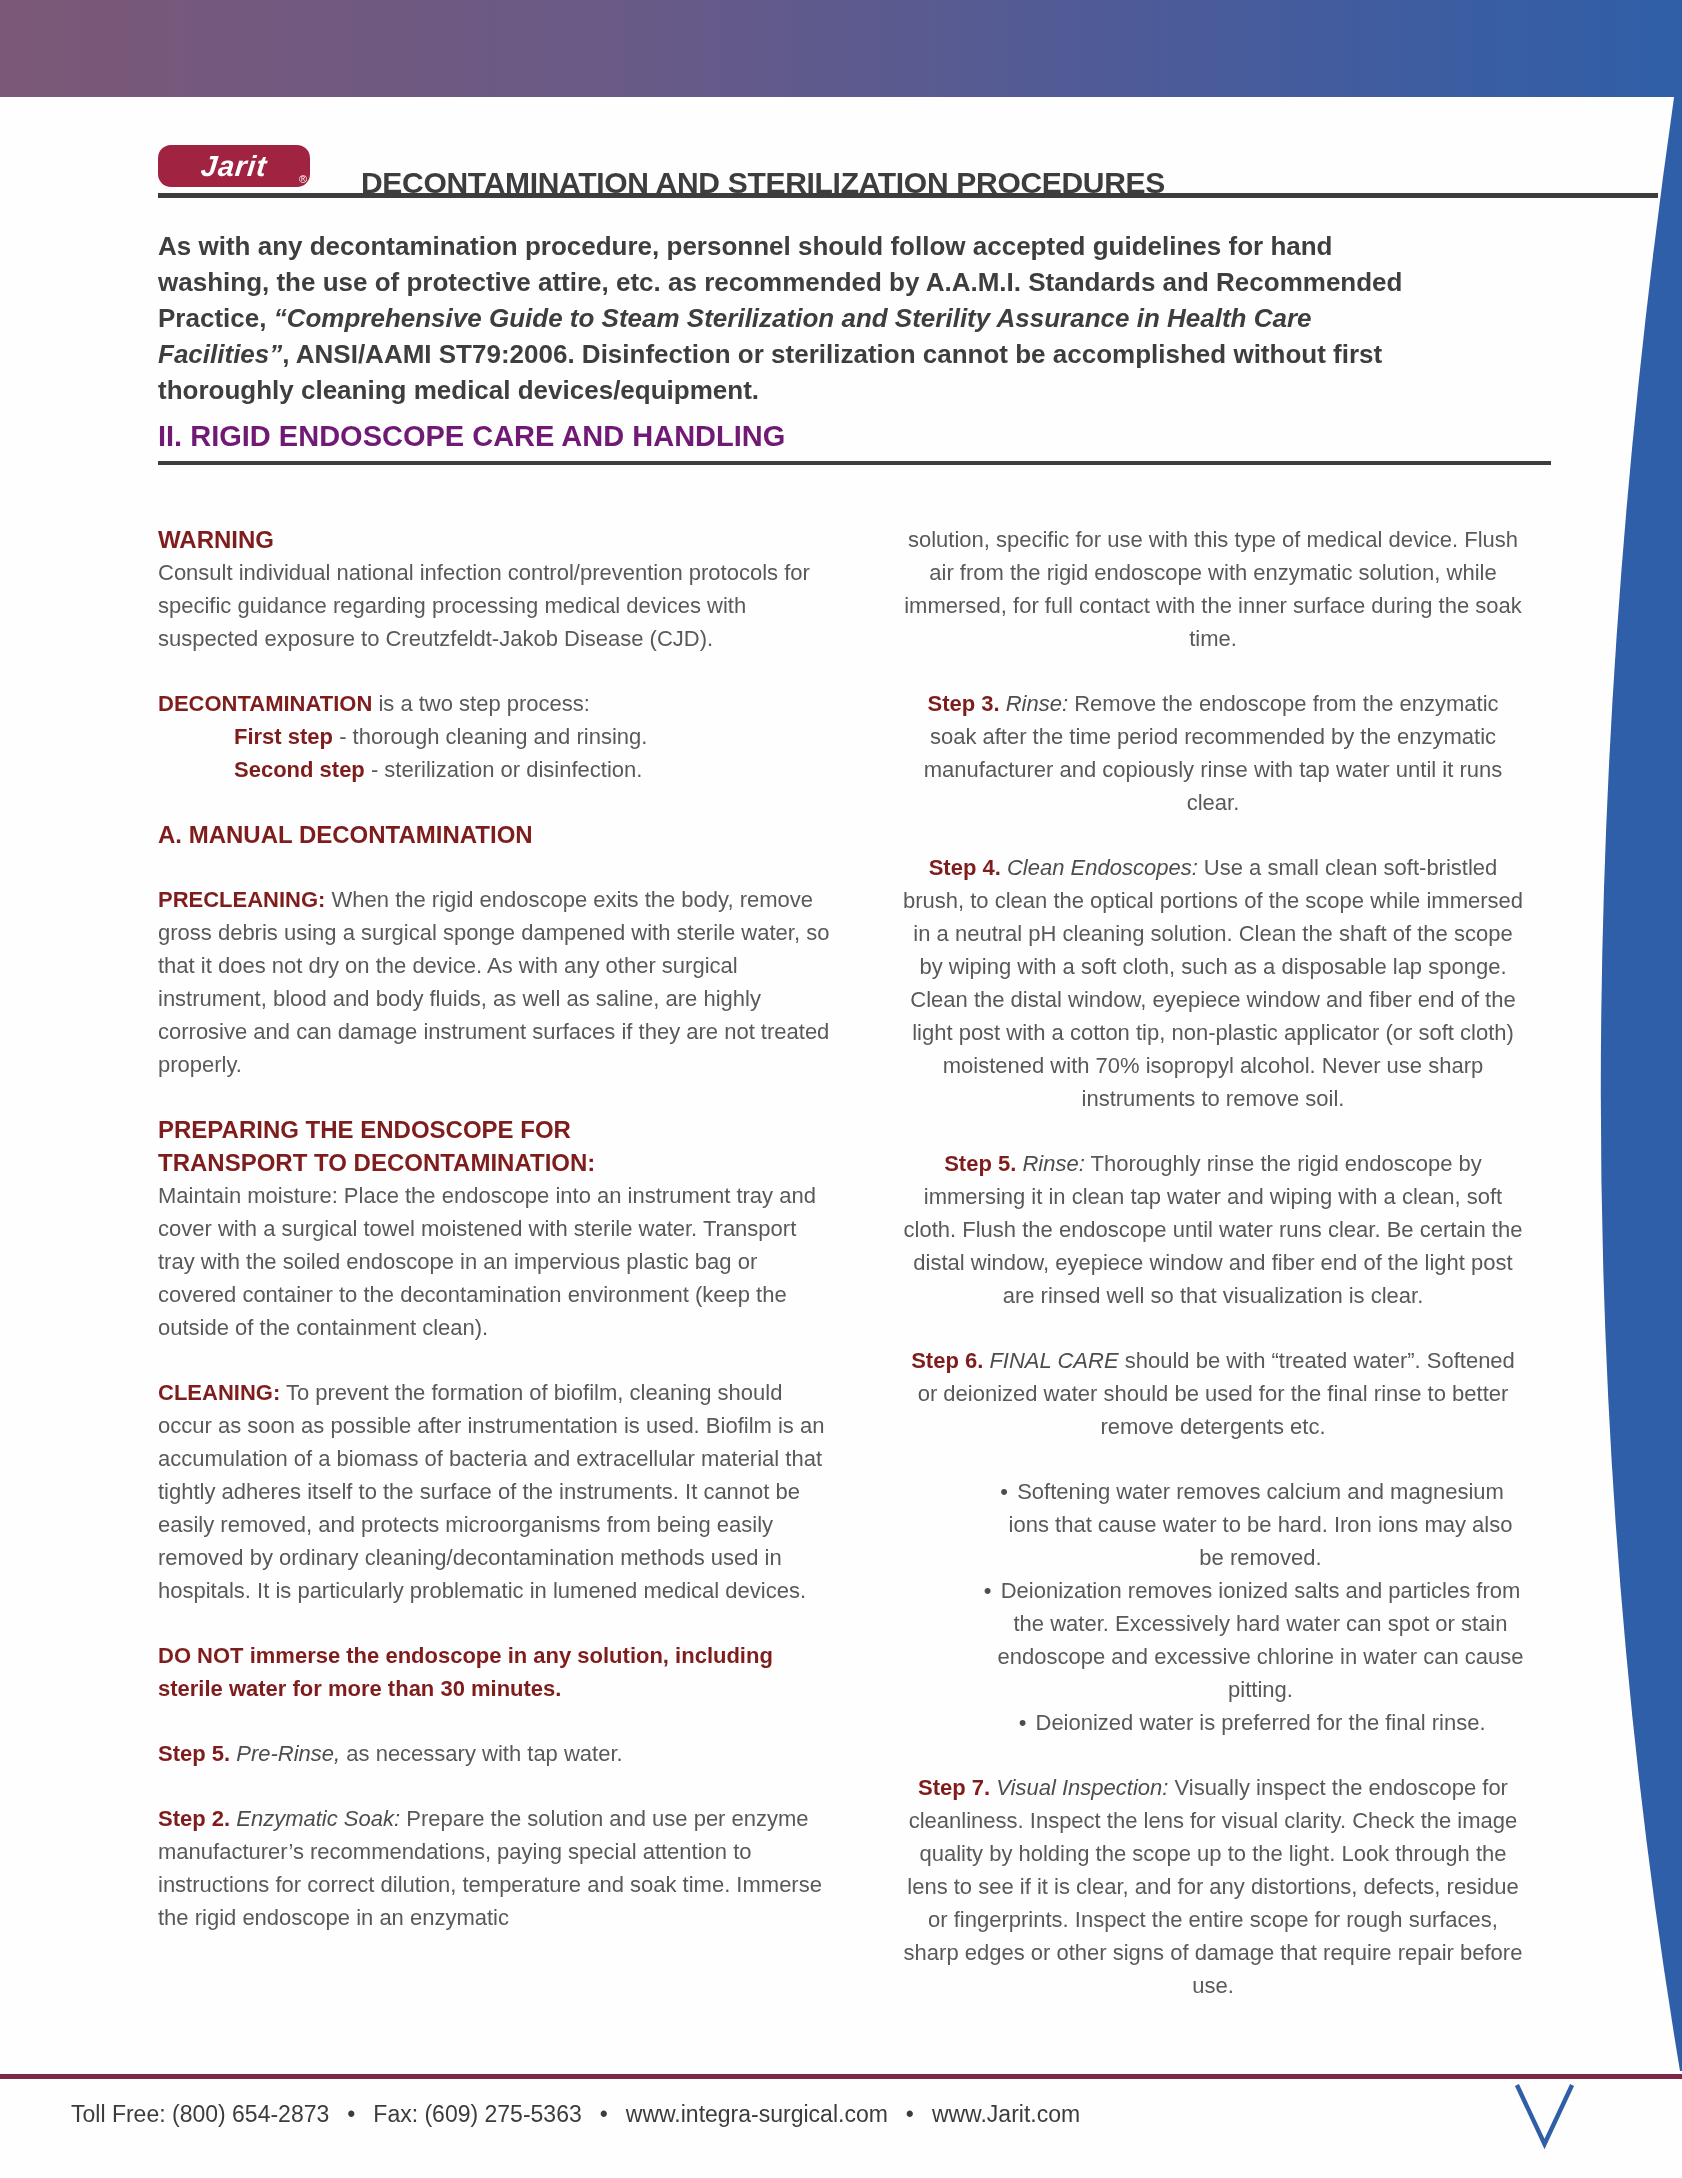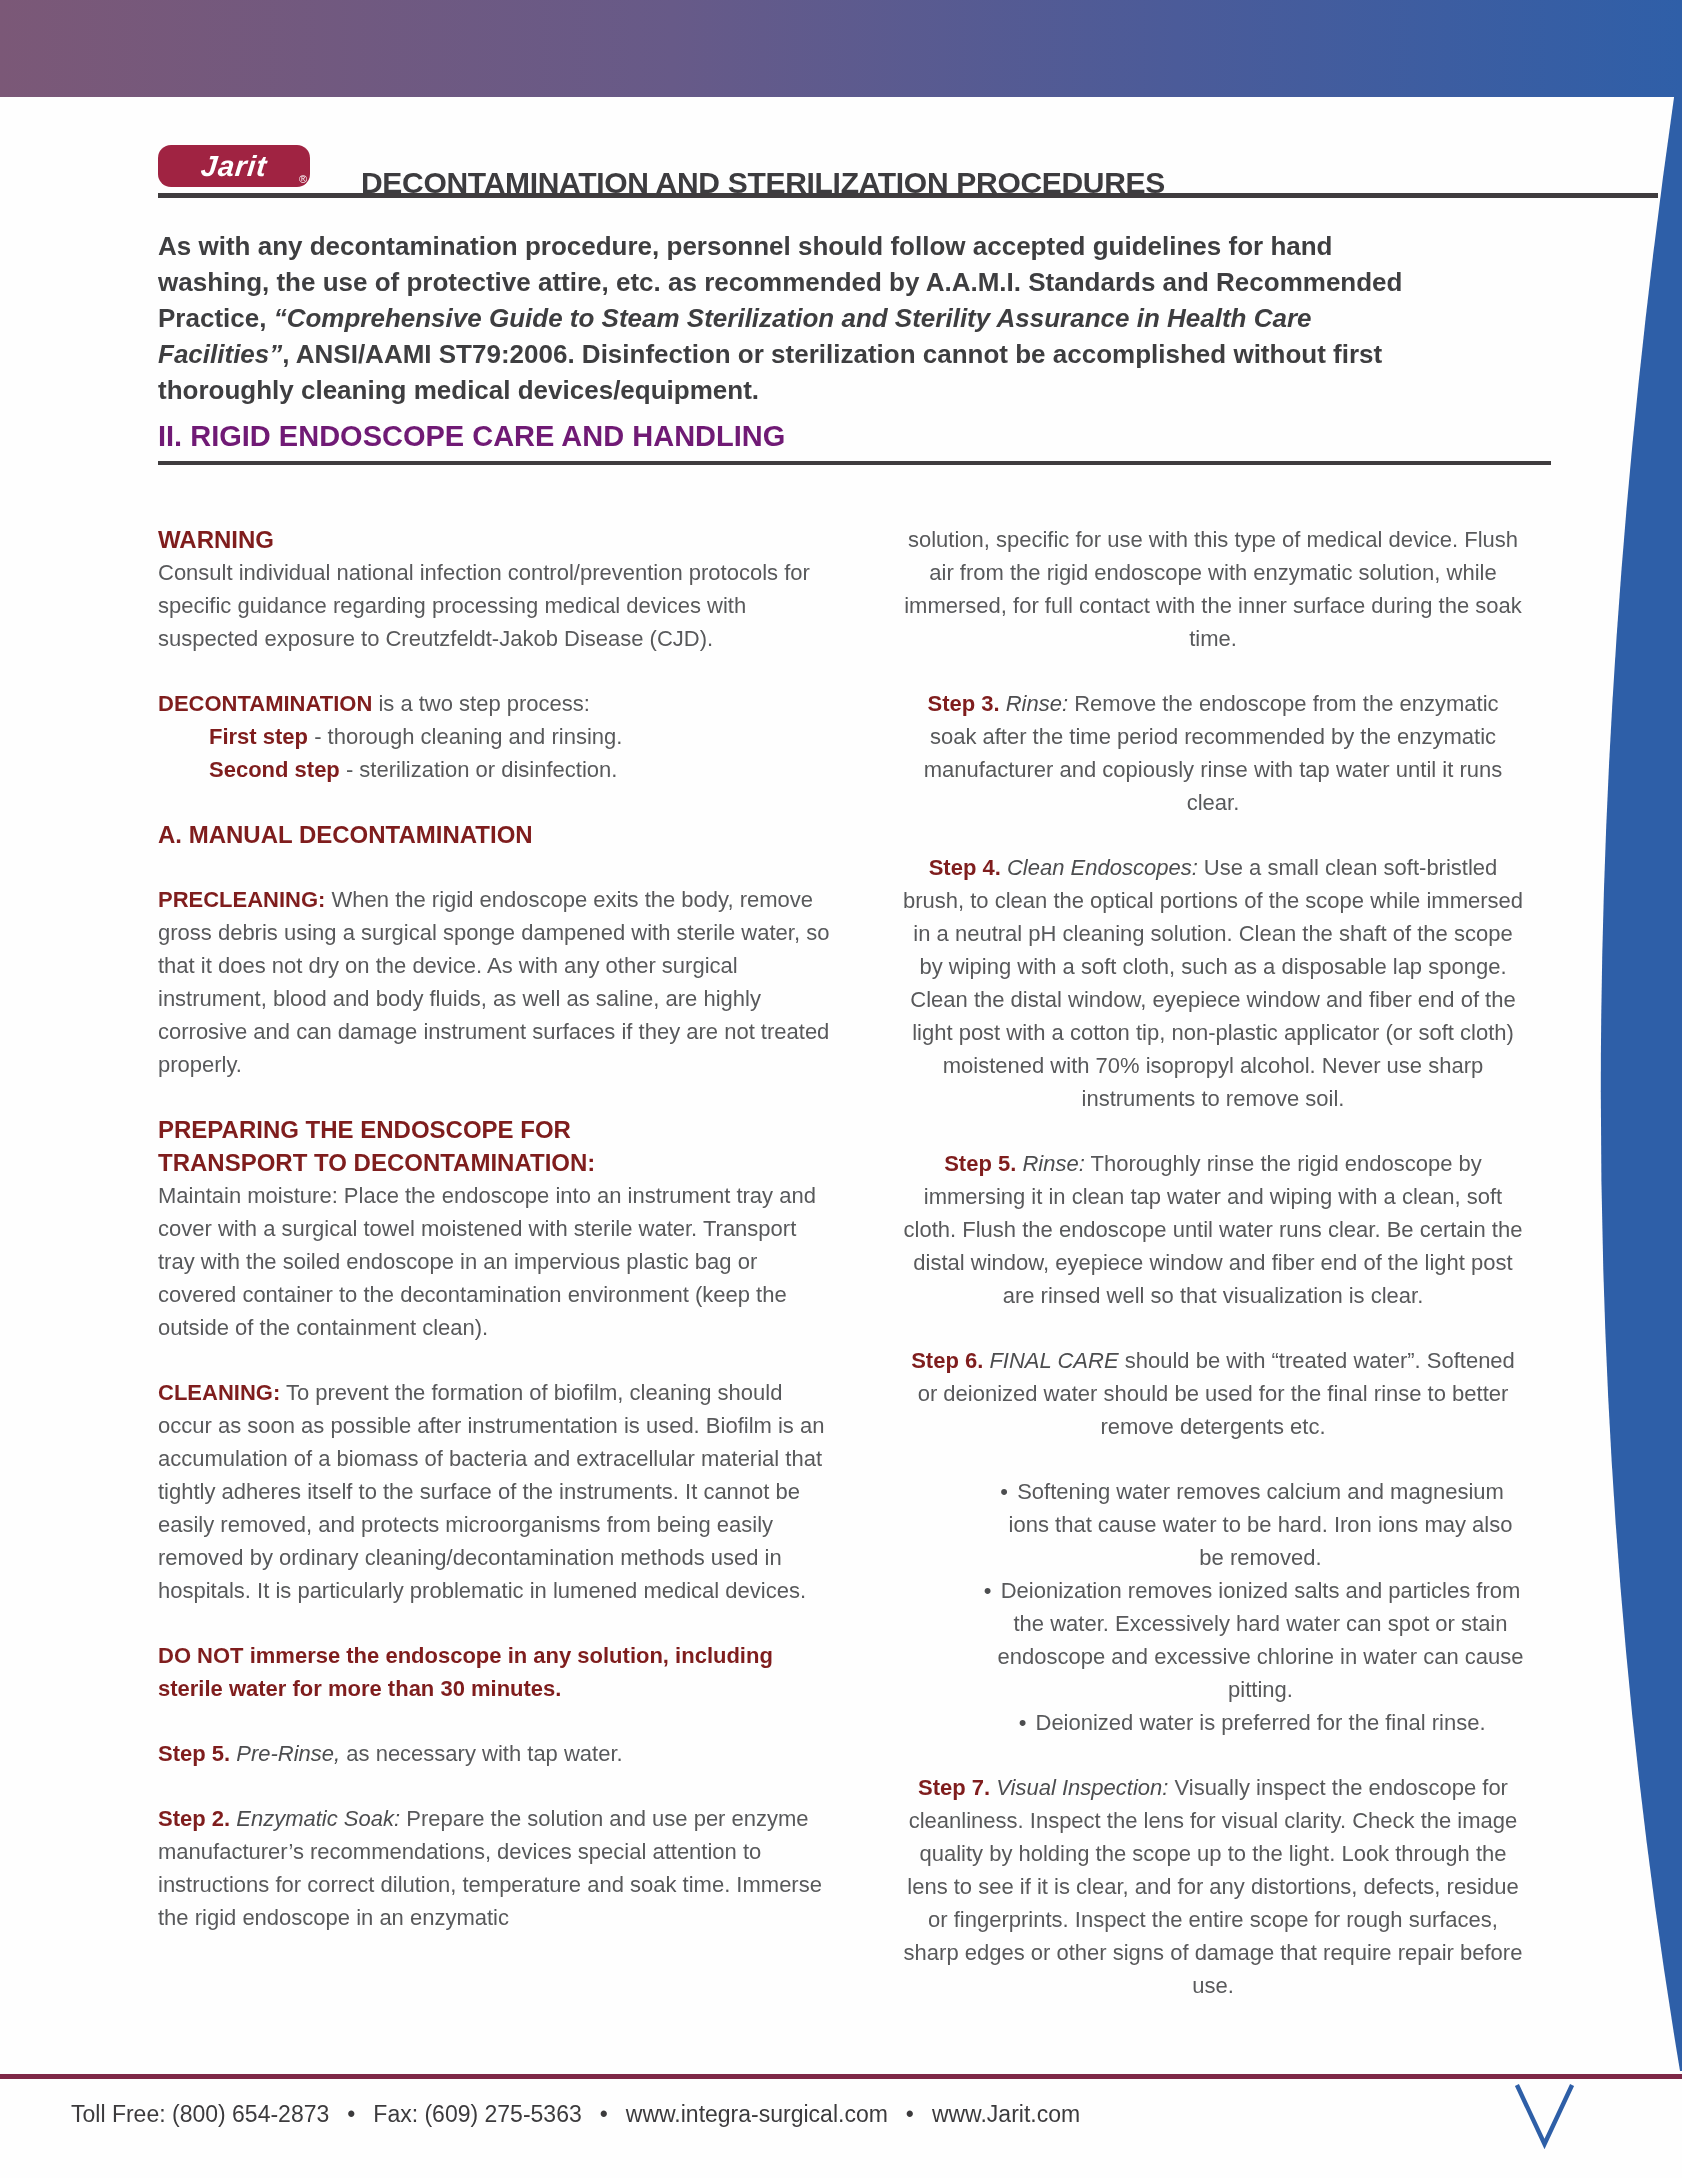--- a/index.html
+++ b/index.html
@@ -25,21 +25,21 @@
   .section-heading{position:absolute;left:158px;top:420px;font-size:29px;font-weight:700;
                    color:#701a75;white-space:nowrap;}
   .rule2{position:absolute;left:158px;top:461px;width:1393px;height:4px;background:#3f3c3e;}
   
   .col{position:absolute;top:523px;font-size:22px;line-height:33px;color:#58595b;}
   .col-left{left:158px;width:673px;}
   .col-right{left:902px;width:622px;text-align:center;}
   .block{margin:0 0 32px 0;}
   .block.tight{margin-bottom:0;}
   .heading{font-weight:700;color:#414042;font-size:24px;}
-  .indent{margin-left:51px;}
+  .indent{margin-left:76px;}
   .bullet{padding-left:95px;}
   .bullet::before{content:"\2022";display:inline-block;width:26px;margin-left:-26px;color:#4c4d4f;}
   .run-b{font-weight:700;color:#7f1d1d;}
   .run-i{font-style:italic;color:#4c4d4f;}
   
   .footer-rule{position:absolute;left:0;top:2074px;width:1682px;height:5px;background:#7e2847;}
   .footer-contact{position:absolute;left:71px;top:2101px;font-size:23px;font-weight:400;
                   color:#3c3b3d;white-space:nowrap;}
   .footer-contact .dot{margin:0 18px;color:#3c3b3d;}
   .v-mark{position:absolute;left:1513px;top:2081px;}
@@ -76,21 +76,21 @@
       <div class="block indent tight"><span class="run-b">First step</span><span class="run-n"> - thorough cleaning and rinsing.</span></div>
       <div class="block indent"><span class="run-b">Second step</span><span class="run-n"> - sterilization or disinfection.</span></div>
       <div class="block heading"><span class="run-b">A.  MANUAL DECONTAMINATION</span></div>
       <div class="block para"><span class="run-b">PRECLEANING:</span><span class="run-n"> When the rigid endoscope exits the body, remove gross debris using a surgical sponge dampened with sterile water, so that it does not dry on the device. As with any other surgical instrument, blood and body fluids, as well as saline, are highly corrosive and can damage instrument surfaces if they are not treated properly.</span></div>
       <div class="block heading tight"><span class="run-b">PREPARING THE ENDOSCOPE FOR</span></div>
       <div class="block heading tight"><span class="run-b">TRANSPORT TO DECONTAMINATION:</span></div>
       <div class="block para"><span class="run-n">Maintain moisture:  Place the endoscope into an instrument tray and cover with a surgical towel moistened with sterile water. Transport tray with the soiled endoscope in an impervious plastic bag or covered container to the decontamination environment (keep the outside of the containment clean).</span></div>
       <div class="block para"><span class="run-b">CLEANING:</span><span class="run-n"> To prevent the formation of biofilm, cleaning should occur as soon as possible after instrumentation is used.  Biofilm is an accumulation of a biomass of bacteria and extracellular material that tightly adheres itself to the surface of the instruments. It cannot be easily removed, and protects microorganisms from being easily removed by ordinary cleaning/decontamination methods used in hospitals. It is particularly problematic in lumened medical devices.</span></div>
       <div class="block para"><span class="run-b">DO NOT</span><span class="run-b"> immerse the endoscope in any solution, including sterile water for more than 30 minutes.</span></div>
       <div class="block para"><span class="run-b">Step 5.</span><span class="run-n"> </span><span class="run-i">Pre-Rinse,</span><span class="run-n"> as necessary with tap water.</span></div>
-      <div class="block para"><span class="run-b">Step 2.</span><span class="run-n">  </span><span class="run-i">Enzymatic Soak:</span><span class="run-n">  Prepare the solution and use per enzyme manufacturer’s recommendations, devices special attention to instructions for correct dilution, temperature and soak time.  Immerse the rigid endoscope in an enzymatic</span></div>
+      <div class="block para"><span class="run-b">Step 2.</span><span class="run-n">  </span><span class="run-i">Enzymatic Soak:</span><span class="run-n">  Prepare the solution and use per enzyme manufacturer’s recommendations, paying special attention to instructions for correct dilution, temperature and soak time.  Immerse the rigid endoscope in an enzymatic</span></div>
     </div>
   <div class="col col-right">
       <div class="block para"><span class="run-n">solution, specific for use with this type of medical device. Flush air from the rigid endoscope with enzymatic solution, while immersed, for full contact with the inner surface during the soak time.</span></div>
       <div class="block para"><span class="run-b">Step 3.</span><span class="run-n">  </span><span class="run-i">Rinse:</span><span class="run-n">  Remove the endoscope from the enzymatic soak after the time period recommended by the enzymatic manufacturer and copiously rinse with tap water until it runs clear.</span></div>
       <div class="block para"><span class="run-b">Step 4.</span><span class="run-n">  </span><span class="run-i">Clean Endoscopes:</span><span class="run-n">  Use a small clean soft-bristled brush, to clean the optical portions of the scope while immersed in a neutral pH cleaning solution. Clean the shaft of the scope by wiping with a soft cloth, such as a disposable lap sponge. Clean the distal window, eyepiece window and fiber end of the light post with a cotton tip, non-plastic applicator (or soft cloth) moistened with 70% isopropyl alcohol. Never use sharp instruments to remove soil.</span></div>
       <div class="block para"><span class="run-b">Step 5.</span><span class="run-n">  </span><span class="run-i">Rinse:</span><span class="run-n">  Thoroughly rinse the rigid endoscope by immersing it in clean tap water and wiping with a clean, soft cloth. Flush the endoscope until water runs clear. Be certain the distal window, eyepiece window and fiber end of the light post are rinsed well so that visualization is clear.</span></div>
       <div class="block para"><span class="run-b">Step 6.</span><span class="run-n">  </span><span class="run-i">FINAL CARE</span><span class="run-n"> should be with “treated water”. Softened or deionized water should be used for the final rinse to better remove detergents etc.</span></div>
       <div class="block bullet tight"><span class="run-n">Softening water removes calcium and magnesium ions that cause water to be hard. Iron ions may also be removed.</span></div>
       <div class="block bullet tight"><span class="run-n">Deionization removes ionized salts and particles from the water. Excessively hard water can spot or stain endoscope and excessive chlorine in water can cause pitting.</span></div>
       <div class="block bullet"><span class="run-n">Deionized water is preferred for the final rinse.</span></div>

